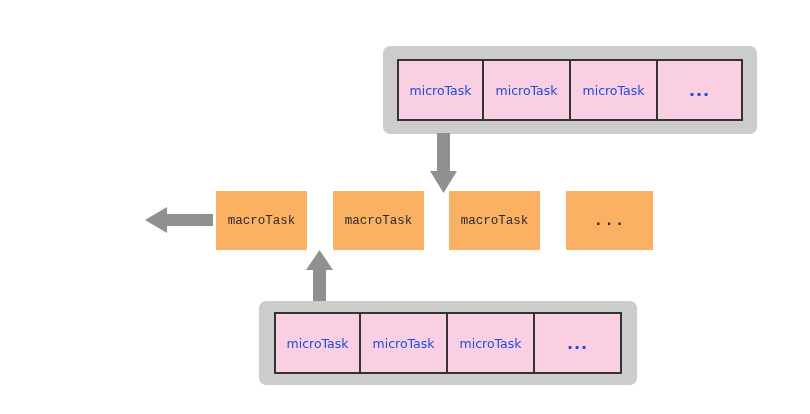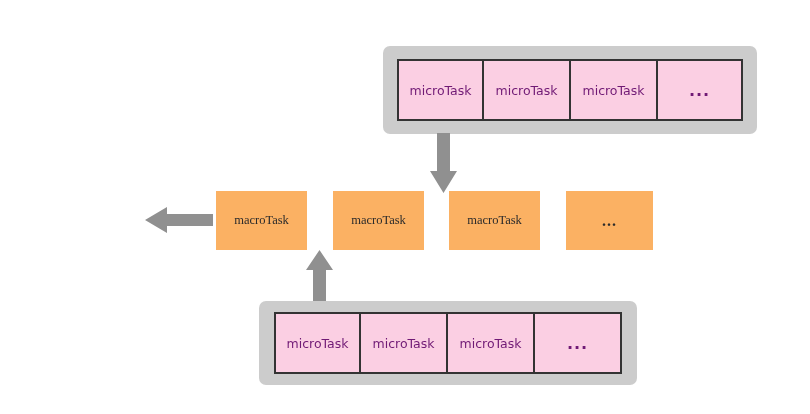--- a/index.html
+++ b/index.html
@@ -55,21 +55,21 @@
     height: 59px;
     background: #fbb163;
     display: flex;
     align-items: center;
     justify-content: center;
     box-sizing: border-box;
   }
   .macro-label {
     font-size: 12.5px;
     color: #2b2b2b;
-    font-family: Liberation Serif, serif;
+    font-family: Liberation Mono, monospace;
     white-space: nowrap;
     text-align: right;
   }
   .macro-label.ellipsis {
     font-size: 16px;
     font-weight: bold;
     letter-spacing: 1px;
   }
 
   
@@ -93,21 +93,21 @@
     display: flex;
     align-items: center;
     justify-content: center;
     border-right: 2px solid #333333;
   }
   .micro-cell:last-child {
     border-right: none;
   }
   .micro-label {
     font-size: 12.5px;
-    color: #701a75;
+    color: #1d4ed8;
     font-family: "DejaVu Sans", sans-serif;
     white-space: nowrap;
   }
   .micro-label.ellipsis {
     font-size: 16px;
     font-weight: bold;
     letter-spacing: 1px;
   }
 
   

